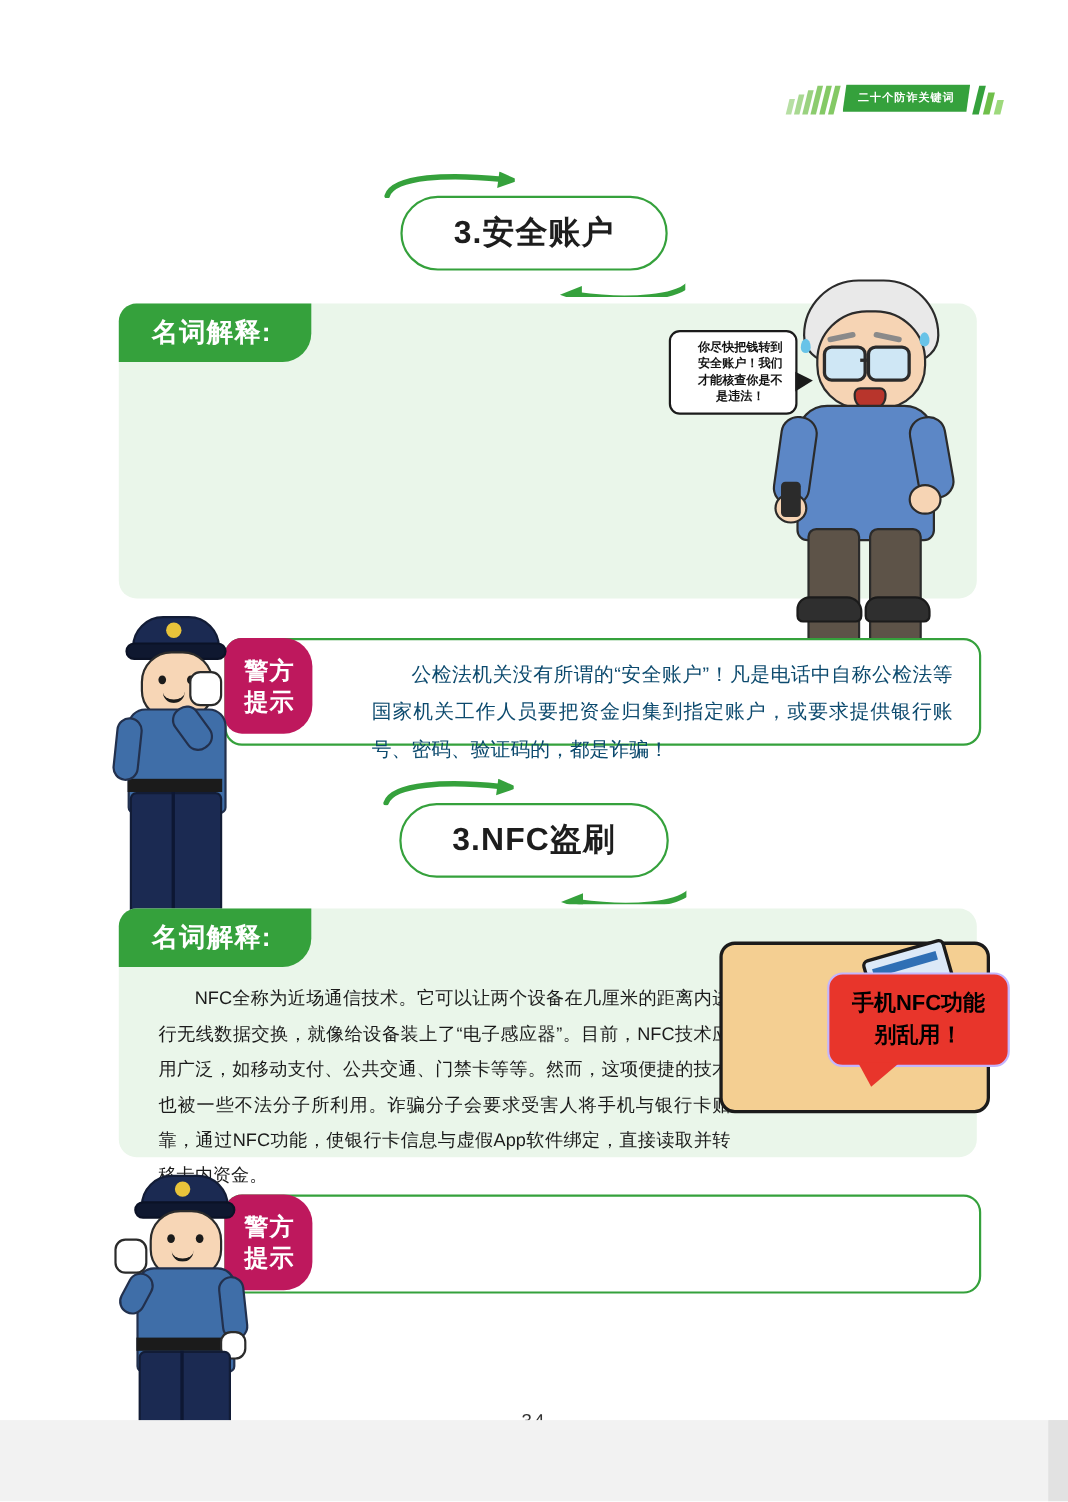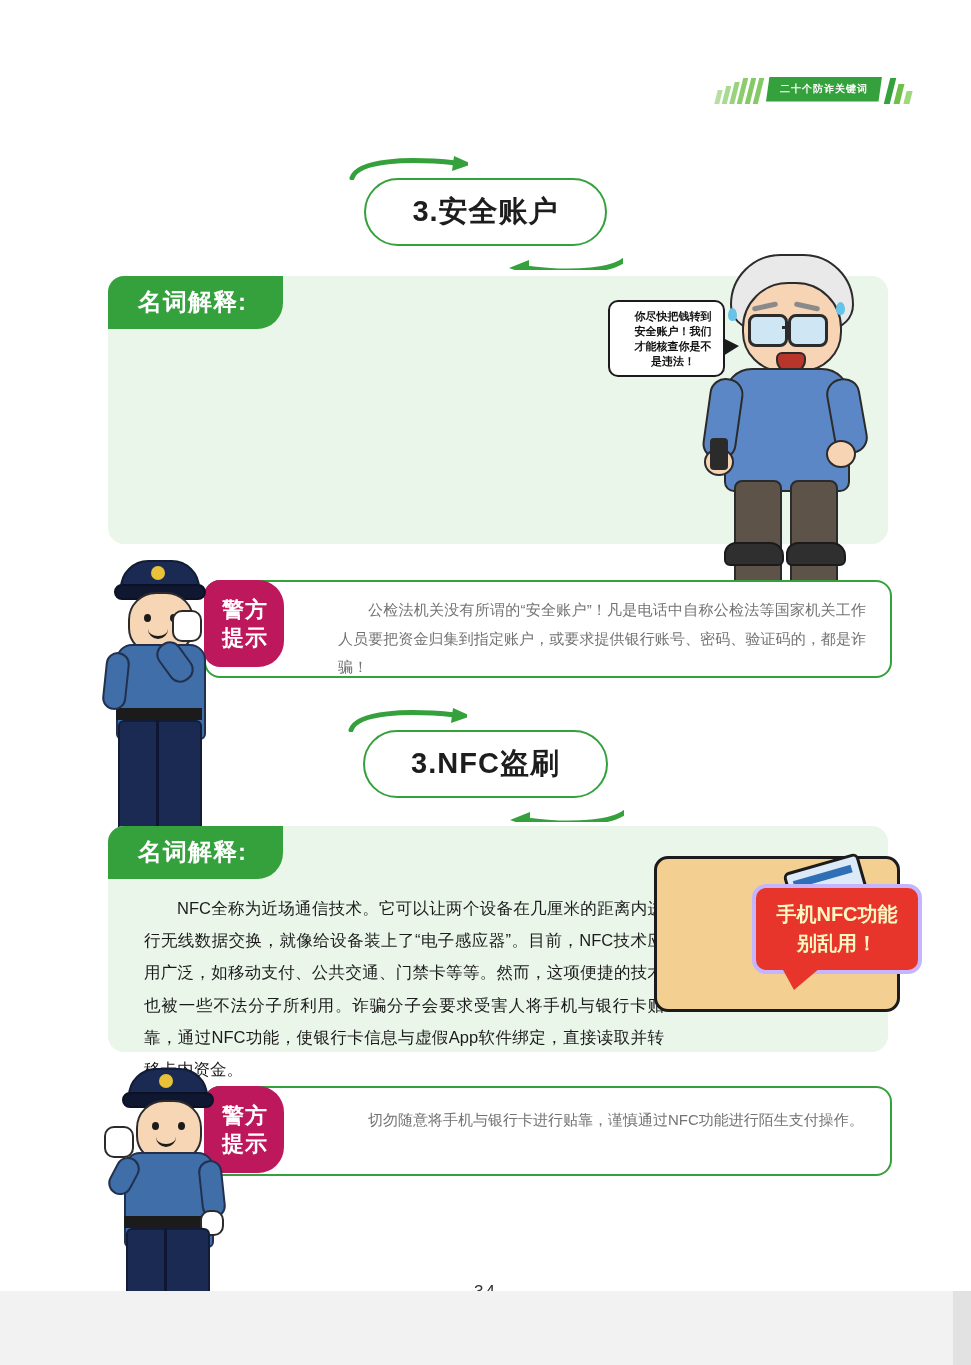--- a/index.html
+++ b/index.html
@@ -89,41 +89,41 @@
     background:#be185d;color:#fff;
     font-size:22px;font-weight:bold;
     line-height:1.25;
     padding:16px 16px 16px 18px;
     border-radius:16px 26px 26px 16px;
     text-align:center;
     letter-spacing:1px;
   }
   .tip-body{
     position:absolute;
-    font-size:15px;line-height:1.9;color:#737373;text-align:justify;
+    font-size:18px;line-height:1.9;color:#0c4a6e;text-align:justify;
   }
   .tip-body p{margin:0;text-indent:2em;}
 
   
   .bubble{
     position:absolute;background:#fff;border:2px solid #1b1b1b;border-radius:10px;
     font-size:11px;line-height:1.35;font-weight:bold;color:#111;padding:7px 8px;
     text-align:center;
   }
   .bubble:after{
     content:"";position:absolute;width:0;height:0;
   }
   .bubble-elder:after{
     right:-16px;top:36px;
     border-top:8px solid transparent;border-bottom:10px solid transparent;
     border-left:16px solid #1b1b1b;
   }
   .bubble-red{
-    position:absolute;background:#e8352b;border:4px solid #c4b5fd;border-radius:14px;
-    color:#fef9c3;font-weight:bold;font-size:20px;line-height:1.45;padding:12px 14px;
+    position:absolute;background:#e8352b;border:2px solid #c4b5fd;border-radius:14px;
+    color:#000000;font-weight:bold;font-size:20px;line-height:1.45;padding:12px 14px;
     text-align:center;
   }
   .bubble-red:after{
     content:"";position:absolute;left:26px;bottom:-20px;width:0;height:0;
     border-left:12px solid transparent;border-right:26px solid transparent;
     border-top:22px solid #e8352b;
   }
 
   
   .pagenum{
@@ -322,23 +322,20 @@
   <div class="bubble-red" style="left:752px;top:884px;width:134px;">
     <div>手机NFC功能</div>
     <div>别乱用！</div>
   </div>
 
   <div class="tip" style="left:204px;top:1086px;width:684px;height:86px;">
     <div class="tip-label">
       <div>警方</div>
       <div>提示</div>
     </div>
-    <div class="tip-body" style="left:132px;top:18px;width:528px;">
-      <p>切勿随意将手机与银行卡进行贴靠，谨慎通过NFC功能进行陌生支付操作。</p>
-    </div>
   </div>
 
   <div class="char" style="left:108px;top:1064px;width:120px;height:170px;">
     <div class="po-hat" style="left:20px;top:4px;"></div>
     <div class="po-brim" style="left:14px;top:28px;"></div>
     <div class="po-badge" style="left:51px;top:10px;"></div>
     <div class="po-face" style="left:28px;top:36px;"></div>
     <div class="po-eye" style="left:44px;top:58px;"></div>
     <div class="po-eye" style="left:70px;top:58px;"></div>
     <div class="po-smile" style="left:48px;top:70px;"></div>

